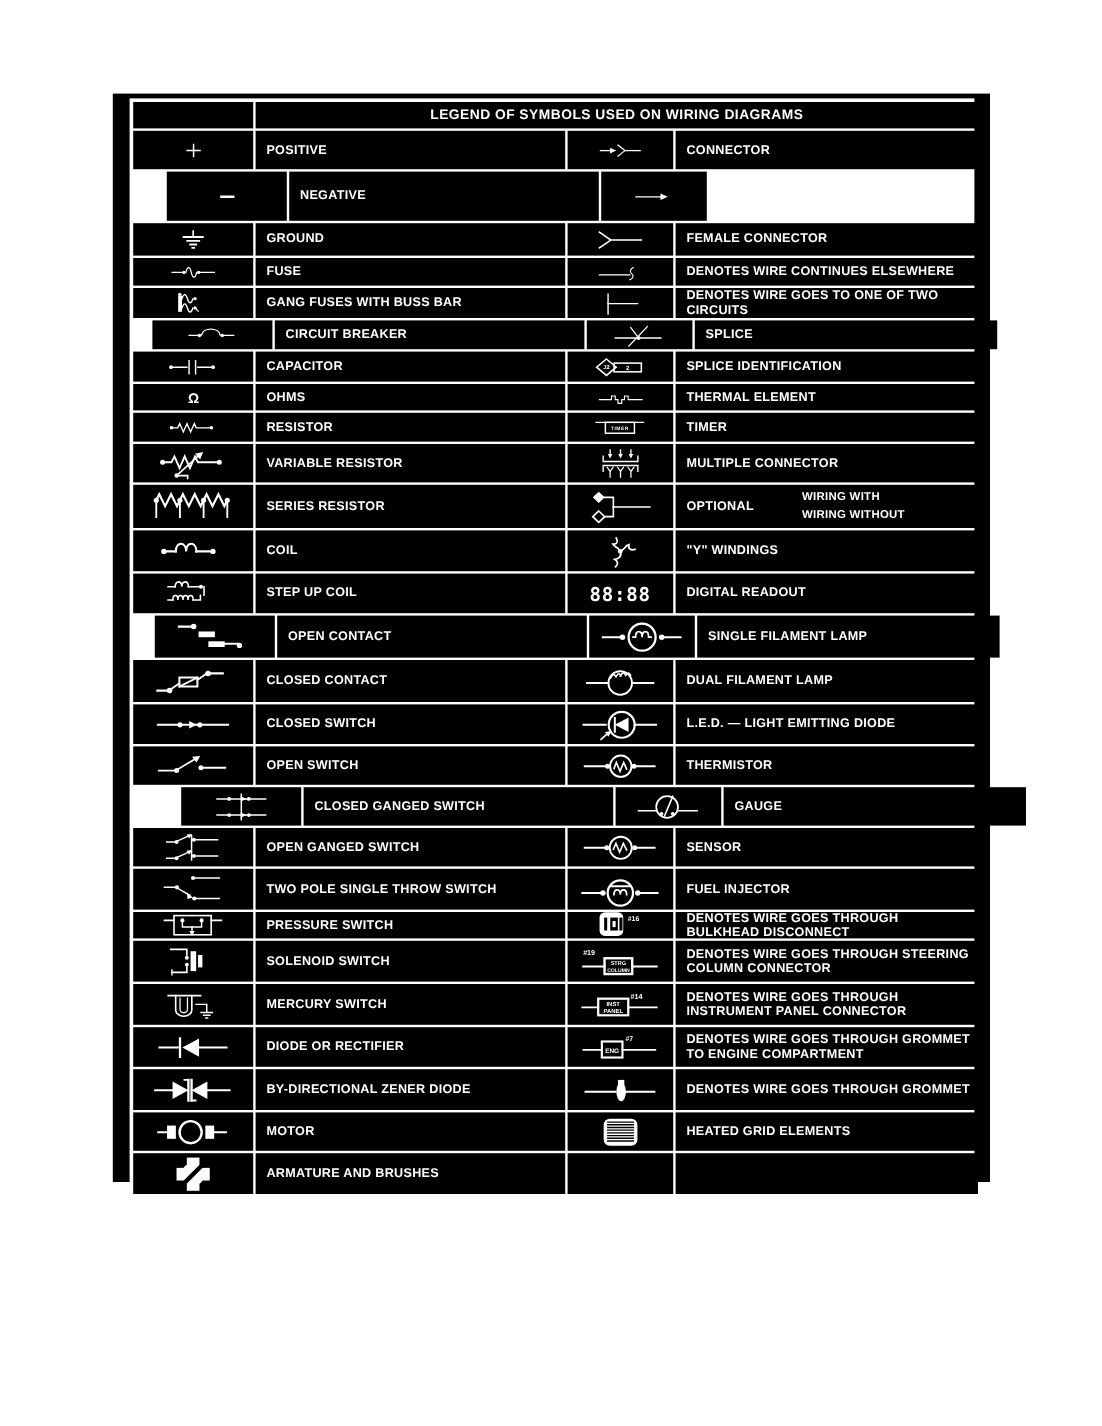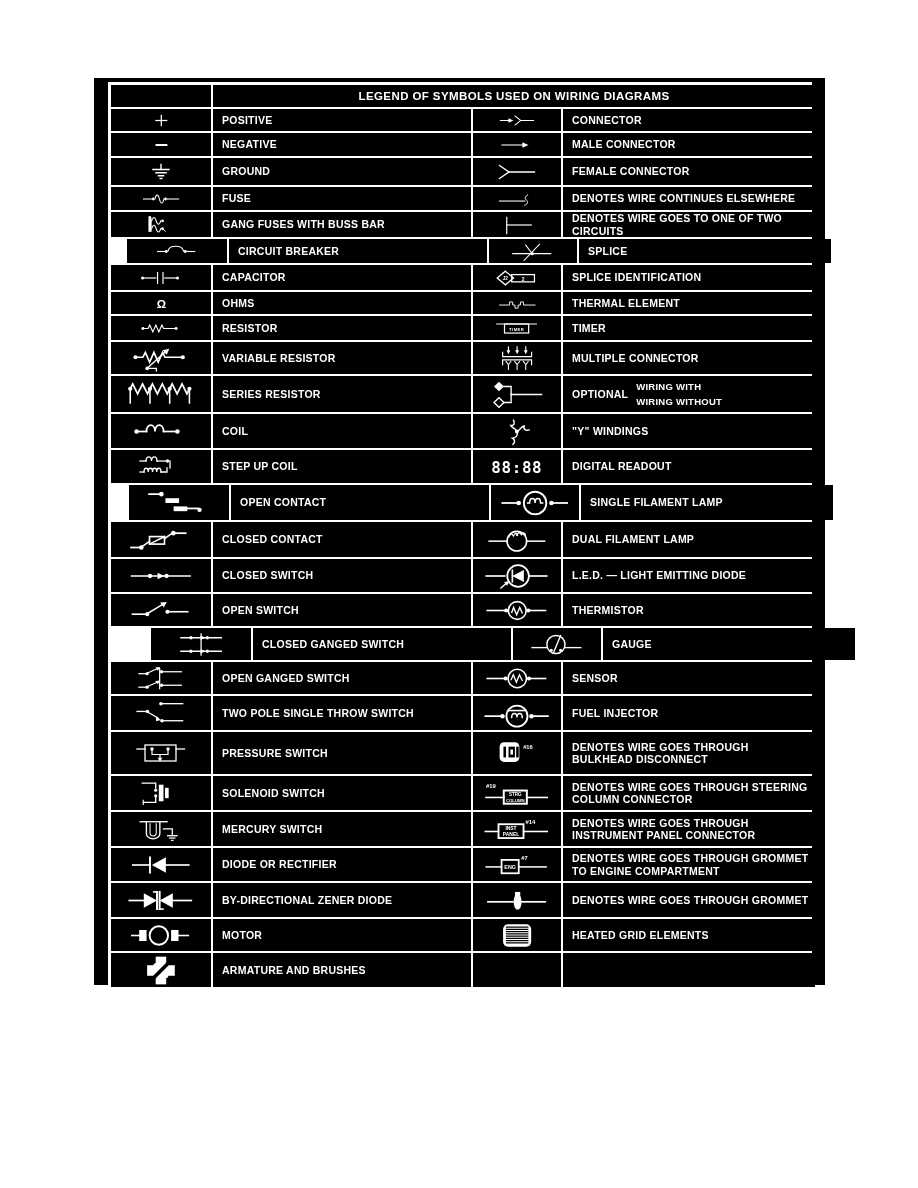--- a/index.html
+++ b/index.html
@@ -21,37 +21,37 @@
   .cell.sym{justify-content:center;}
   .cell.lab{padding:2px 4px 2px 9px;}
   .title-cell{background:#000;display:flex;align-items:center;justify-content:center;text-align:center;}
   .title{
     color:#fff;font-weight:bold;font-size:11.5px;letter-spacing:.4px;white-space:nowrap;
   }
   .lbl{
     color:#fff;font-weight:bold;font-size:10.5px;line-height:1.18;letter-spacing:.25px;
   }
   .sublbls{display:flex;flex-direction:column;margin-left:8px;gap:3px;}
-  .sublbls .lbl{font-size:9.5px;}
+  .sublbls .lbl{font-size:9.5px;margin-left:32px;}
   .optwrap{display:flex;align-items:center;}
   svg{display:block;}
 </style>
 </head>
 <body>
 
 <div class="panel">
   <div class="tbl">
     <div class="hrow">
       <div class="cell"></div>
       <div class="title-cell">
         <span class="title">LEGEND OF SYMBOLS USED ON WIRING DIAGRAMS</span>
       </div>
     </div>
     <div id="rows" style="display: flex; flex-direction: column; gap: 2px;">
-        <div class="trow" style="height: 22px;">
+        <div class="trow" style="height: 32px;">
           <div class="cell sym">
             <svg viewBox="0 0 100 44" style="height:17px" preserveAspectRatio="xMidYMid meet">
               <path d="M50 9 V35" fill="none" stroke="#fff" stroke-width="3.2" stroke-linecap="square"></path>
               <path d="M36 22 H64" fill="none" stroke="#fff" stroke-width="3.2" stroke-linecap="square"></path>
             </svg>
           </div>
           <div class="cell lab">
             <span class="lbl">POSITIVE</span>
           </div>
           <div class="cell sym">
@@ -59,37 +59,34 @@
               <path d="M6 22 H30" fill="none" stroke="#fff" stroke-width="2.6" stroke-linecap="square"></path>
               <polygon points="40,22 27,16 27,28" fill="#fff"></polygon>
               <path d="M44 10 L59 22 L44 34" fill="none" stroke="#fff" stroke-width="2.6" stroke-linecap="square"></path>
               <path d="M59 22 H92" fill="none" stroke="#fff" stroke-width="2.6" stroke-linecap="square"></path>
             </svg>
           </div>
           <div class="cell lab">
             <span class="lbl">CONNECTOR</span>
           </div>
         </div>
-        <div class="trow" style="height: 23px;">
+        <div class="trow" style="height: 41px; margin-left: 28px;">
           <div class="cell sym">
             <svg viewBox="0 0 100 44" style="height:18px" preserveAspectRatio="xMidYMid meet">
               <path d="M38 22 H62" fill="none" stroke="#fff" stroke-width="5" stroke-linecap="square"></path>
             </svg>
           </div>
           <div class="cell lab">
             <span class="lbl">NEGATIVE</span>
           </div>
           <div class="cell sym">
             <svg viewBox="0 0 100 44" style="height:18px" preserveAspectRatio="xMidYMid meet">
               <path d="M12 22 H64" fill="none" stroke="#fff" stroke-width="2.6" stroke-linecap="square"></path>
               <polygon points="77,22 62,15.5 62,28.5" fill="#fff"></polygon>
             </svg>
-          </div>
-          <div class="cell lab">
-            <span class="lbl">MALE CONNECTOR</span>
           </div>
         </div>
         <div class="trow" style="height: 27px;">
           <div class="cell sym">
             <svg viewBox="0 0 100 44" style="height:22px" preserveAspectRatio="xMidYMid meet">
               <path d="M50 7 V17" fill="none" stroke="#fff" stroke-width="2.8" stroke-linecap="square"></path>
               <path d="M34 17 H66" fill="none" stroke="#fff" stroke-width="3" stroke-linecap="square"></path>
               <path d="M40 23.5 H60" fill="none" stroke="#fff" stroke-width="3" stroke-linecap="square"></path>
               <path d="M45 29.5 H55" fill="none" stroke="#fff" stroke-width="3" stroke-linecap="square"></path>
               <path d="M48.5 35 H51.5" fill="none" stroke="#fff" stroke-width="3" stroke-linecap="square"></path>
@@ -568,21 +565,21 @@
               <path d="M37 17.5 H63" fill="none" stroke="#fff" stroke-width="2.4" stroke-linecap="square"></path>
               <path d="M42 28 c0 -8 8 -8 8 0 c0 -8 8 -8 8 0" fill="none" stroke="#fff" stroke-width="2.2" stroke-linecap="square"></path>
               <circle cx="72" cy="26" r="3.4" fill="#fff"></circle>
               <path d="M75 26 H97" fill="none" stroke="#fff" stroke-width="2.6" stroke-linecap="square"></path>
             </svg>
           </div>
           <div class="cell lab">
             <span class="lbl">FUEL INJECTOR</span>
           </div>
         </div>
-        <div class="trow" style="height: 42px;">
+        <div class="trow" style="height: 22px;">
           <div class="cell sym">
             <svg viewBox="0 0 100 56" style="height:28px" preserveAspectRatio="xMidYMid meet">
               <rect x="18" y="12" width="62" height="32" fill="none" stroke="#fff" stroke-width="2.6"></rect>
               <path d="M2 20 H18" fill="none" stroke="#fff" stroke-width="2.6" stroke-linecap="square"></path>
               <path d="M80 20 H97" fill="none" stroke="#fff" stroke-width="2.6" stroke-linecap="square"></path>
               <circle cx="32" cy="20" r="3.4" fill="#fff"></circle>
               <circle cx="64" cy="20" r="3.4" fill="#fff"></circle>
               <path d="M32 23 V31 H64 V23" fill="none" stroke="#fff" stroke-width="2.4" stroke-linecap="square"></path>
               <path d="M48 31 V38" fill="none" stroke="#fff" stroke-width="2.4" stroke-linecap="square"></path>
               <polygon points="48,46 43.5,37.5 52.5,37.5" fill="#fff"></polygon>

